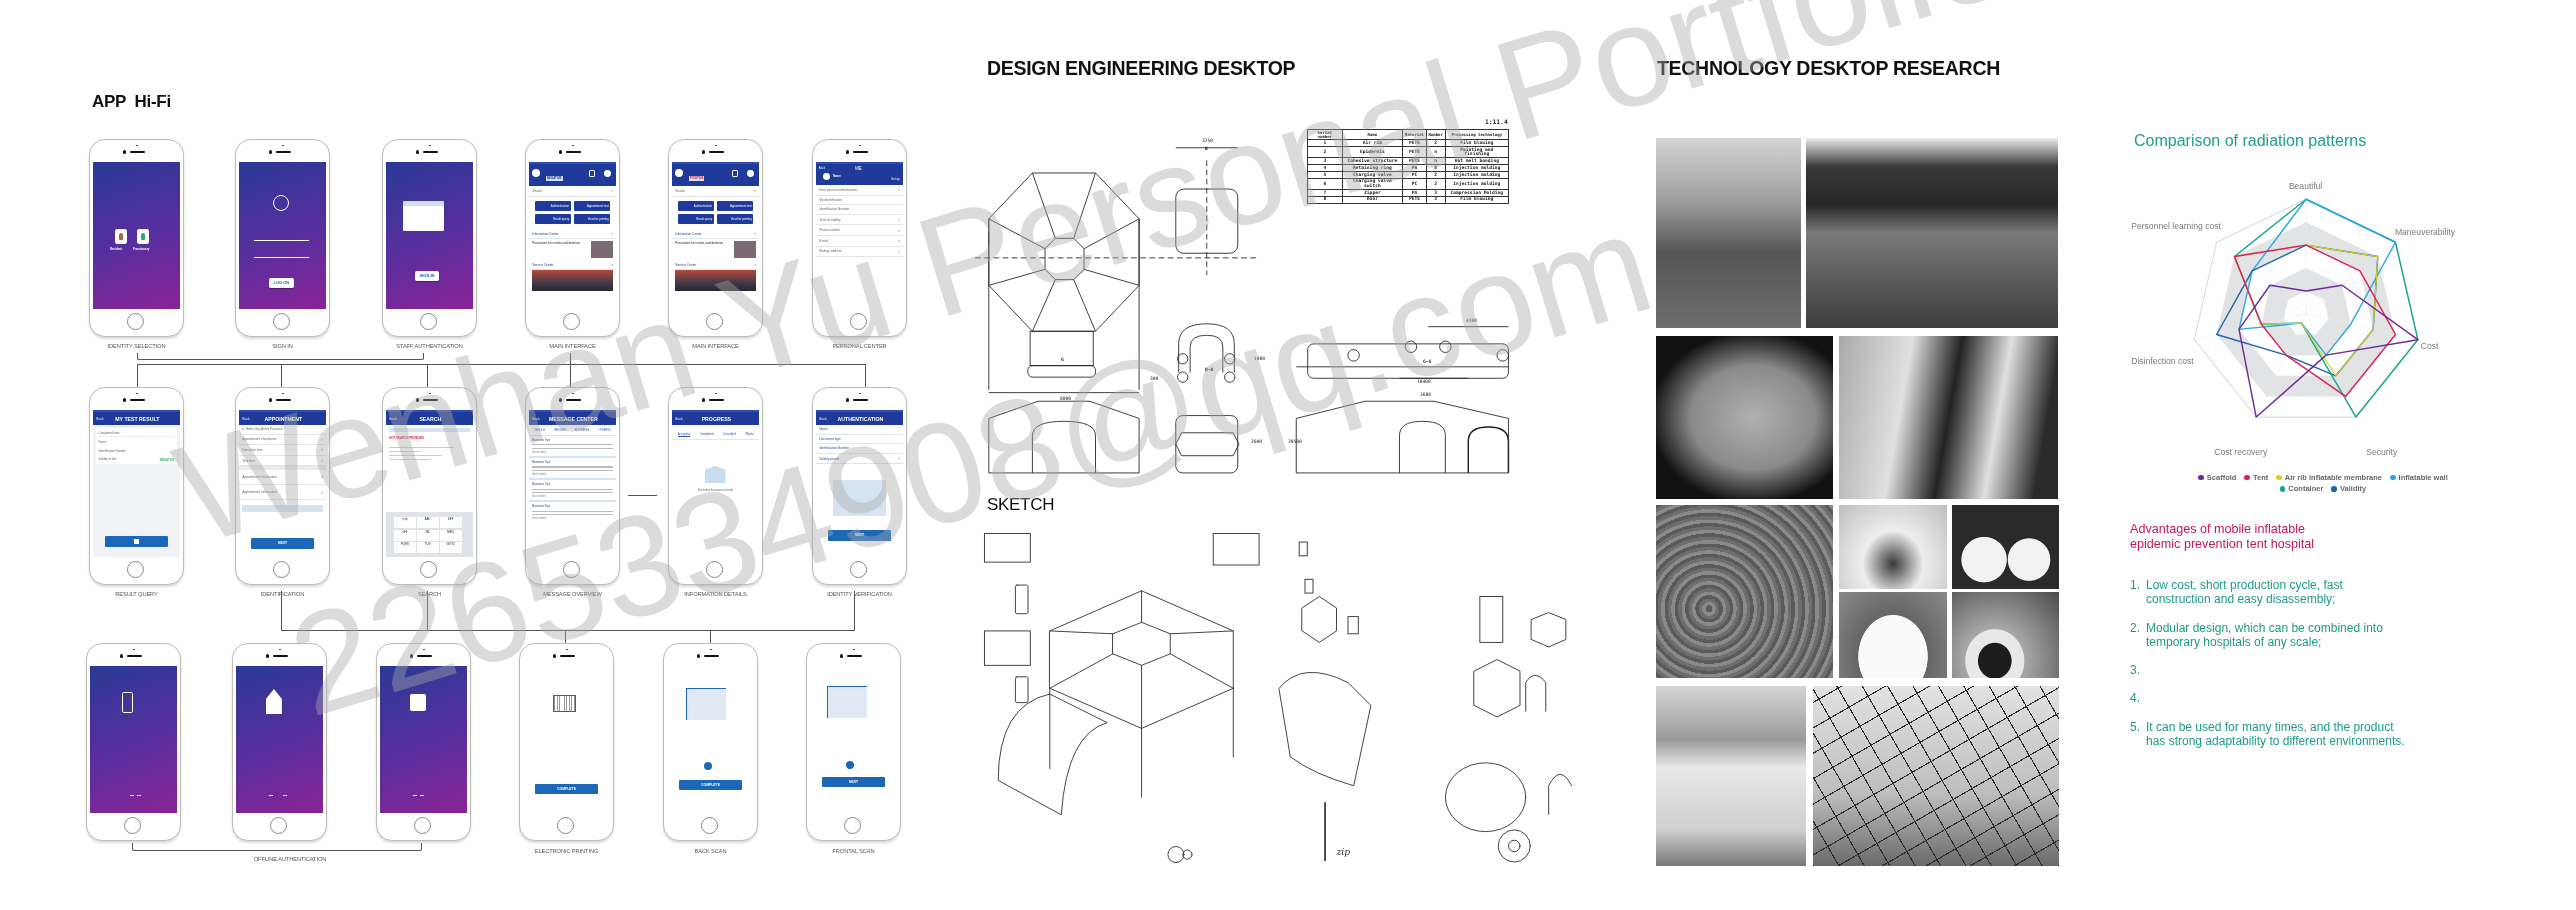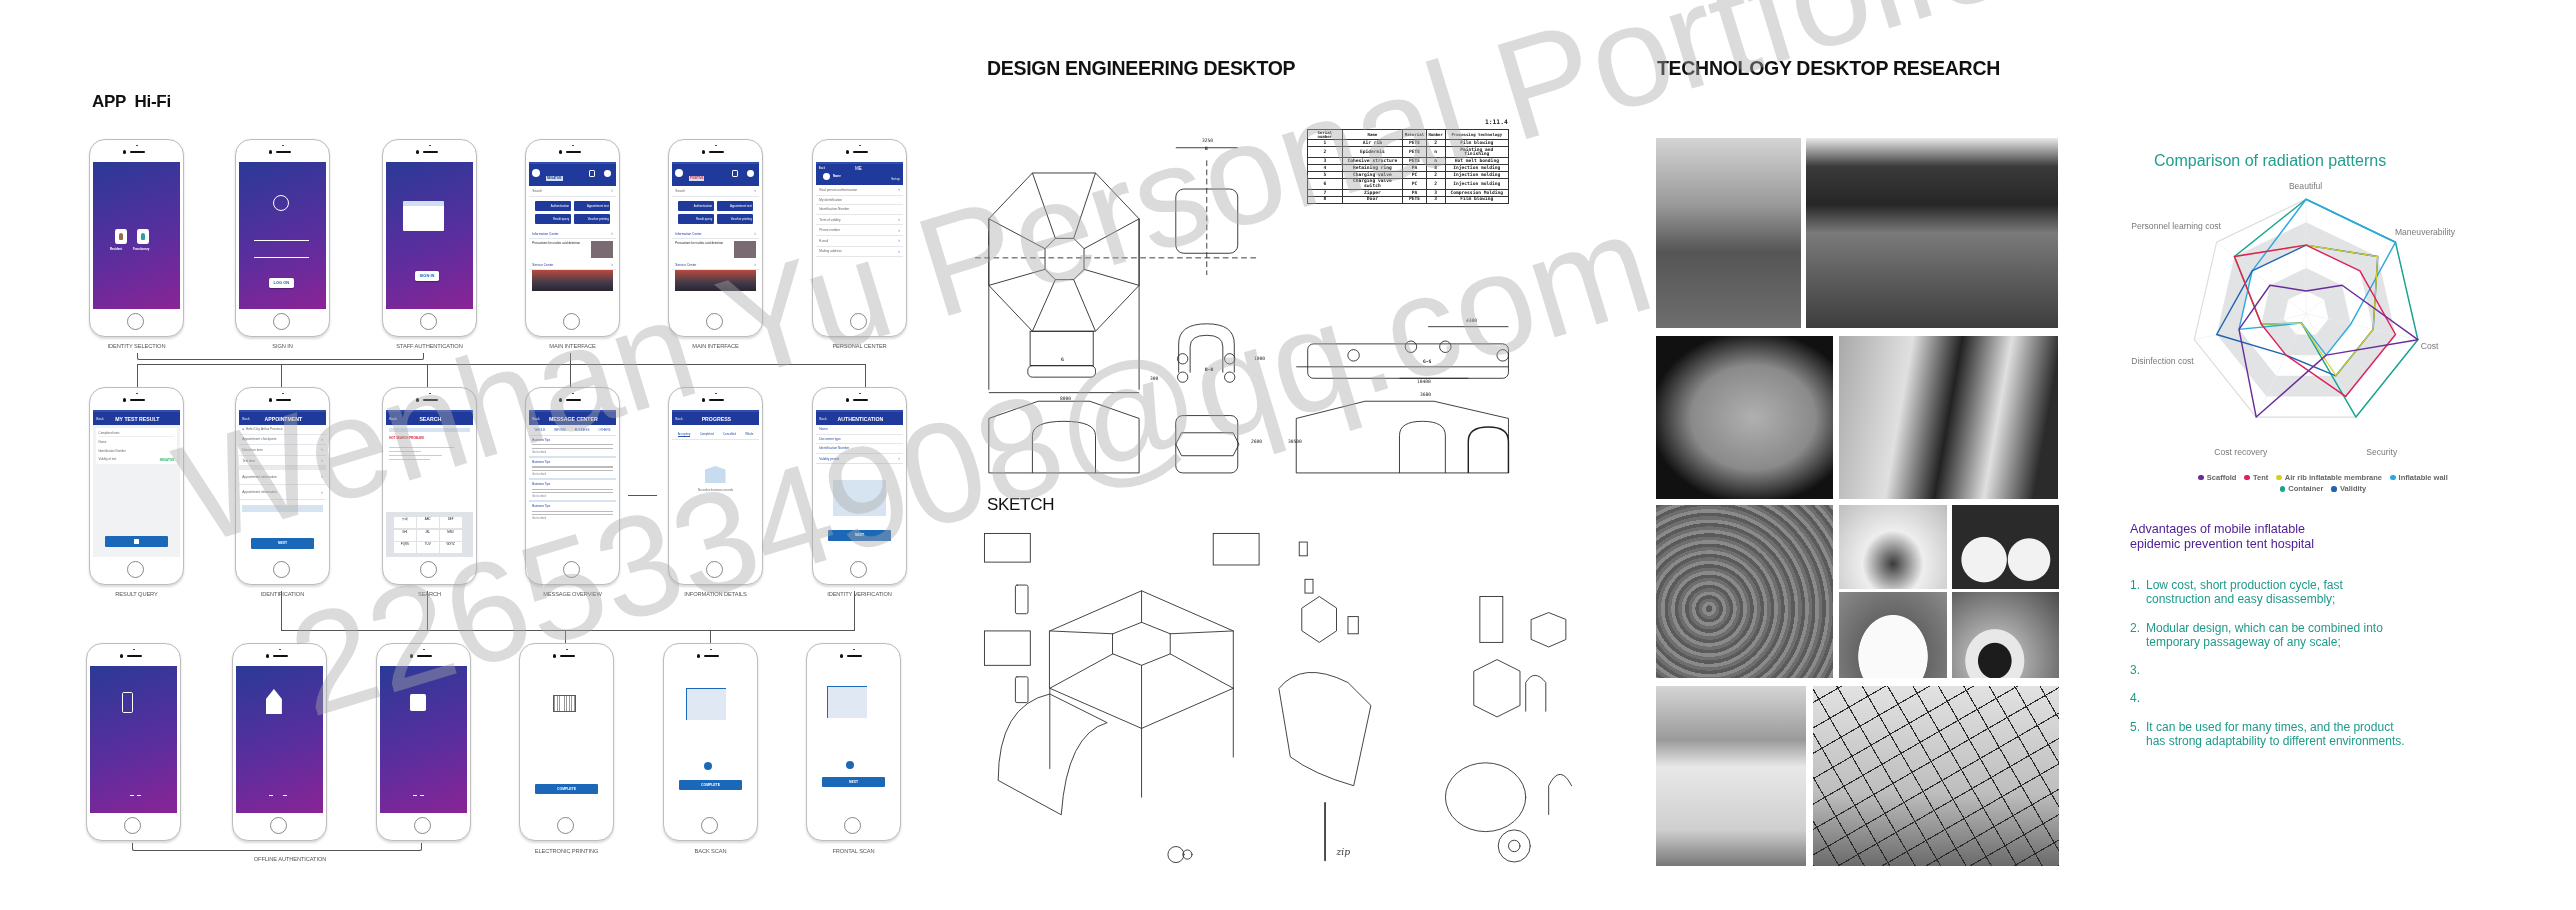--- a/index.html
+++ b/index.html
@@ -41,21 +41,21 @@
 
   
   .photo { position: absolute; background: #888; overflow: hidden; }
 
   
   .radar-title { position: absolute; font-size: 16px; color: #1ea08e; }
   .legend { position: absolute; font-size: 7.5px; color: #666; display: flex; flex-wrap: wrap; gap: 2.3px 8px; justify-content: center; }
   .legend .li { display: flex; align-items: center; gap: 2.9px; }
   .legend .sw { width: 5.7px; height: 5.7px; border-radius: 50%; display: inline-block; }
 
-  .adv-heading { position: absolute; font-size: 12.6px; color: #4c1d95; line-height: 1.2; }
+  .adv-heading { position: absolute; font-size: 12.6px; color: #be185d; line-height: 1.2; }
   .adv-list { position: absolute; list-style: none; color: #1e9a8a; font-size: 12px; line-height: 1.2; }
   .adv-list li { display: flex; margin-bottom: 13.8px; }
   .adv-list .num { width: 16px; flex-shrink: 0; }
 
   .watermark { position: absolute; color: rgba(170,170,170,0.42); font-family: "Liberation Sans", sans-serif; white-space: nowrap; pointer-events: none; transform-origin: left bottom; }
 </style>
 </head>
 <body>
 
 <div class="section-title" style="left:92px; top:92px; font-size:17px; white-space:pre;">APP  Hi-Fi</div>
@@ -703,21 +703,21 @@
 <div class="photo" style="left:1656px; top:336px; width:177px; height:163px; background:radial-gradient(ellipse at 55% 50%,#b0b0b0 0%,#8a8a8a 45%,#111 75%);"></div>
 <div class="photo" style="left:1839px; top:336px; width:219px; height:163px; background:linear-gradient(100deg,#a9a9a9 0%,#e0e0e0 30%,#222 50%,#e0e0e0 70%,#2b2b2b 90%);"></div>
 <div class="photo" style="left:1656px; top:505px; width:177px; height:173px; background:repeating-radial-gradient(circle at 30% 60%,#5a5a5a 0 3.4px,#8a8a8a 3.4px 6.9px,#6e6e6e 6.9px 10.3px);"></div>
 <div class="photo" style="left:1839px; top:505px; width:108px; height:84px; background:radial-gradient(ellipse at 50% 70%,#3a3a3a 0%,#eeeeee 40%,#bdbdbd 100%);"></div>
 <div class="photo" style="left:1952px; top:505px; width:107px; height:84px; background:radial-gradient(circle at 30% 65%,#f2f2f2 0 24%,transparent 25%),radial-gradient(circle at 72% 65%,#f2f2f2 0 22%,transparent 23%),#2a2a2a;"></div>
 <div class="photo" style="left:1839px; top:592px; width:108px; height:86px; background:radial-gradient(ellipse at 50% 75%,#fafafa 0 45%,#666 46%,#8a8a8a 100%);"></div>
 <div class="photo" style="left:1952px; top:592px; width:107px; height:86px; background:radial-gradient(ellipse at 40% 80%,#1c1c1c 0 18%,#e8e8e8 19% 32%,#a8a8a8 33%,#4a4a4a 100%);"></div>
 <div class="photo" style="left:1656px; top:686px; width:150px; height:180px; background:linear-gradient(180deg,#d5d5d5 0%,#9a9a9a 30%,#e8e8e8 45%,#cfcfcf 80%,#777 100%);"></div>
 <div class="photo" style="left:1813px; top:686px; width:246px; height:180px; background:repeating-linear-gradient(60deg,#2a2a2a 0 1.1px,transparent 1.1px 22px),repeating-linear-gradient(-30deg,#2a2a2a 0 1.1px,transparent 1.1px 22px),linear-gradient(180deg,#e2e2e2 0%,#bdbdbd 60%,#6a6a6a 100%);"></div>
 
-<div class="radar-title" style="left:2134px; top:152px;margin-left:20px;">Comparison of radiation patterns</div>
+<div class="radar-title" style="left:2134px; top:132px;">Comparison of radiation patterns</div>
 
 <svg style="position:absolute; left:2128px; top:166px;" width="402" height="321" viewBox="0 0 700 560">
   <g transform="translate(310,258)">
 
     <g fill="none" stroke="#dcdcdc" stroke-width="2">
       <polygon points="0,-200 156,-125 195,45 87,180 -87,180 -195,45 -156,-125"></polygon>
     </g>
     <polygon points="0,-160 125,-100 156,36 69,144 -69,144 -156,36 -125,-100" fill="#e2e3e5"></polygon>
     <polygon points="0,-120 94,-75 117,27 52,108 -52,108 -117,27 -94,-75" fill="#ffffff"></polygon>
     <polygon points="0,-80 63,-50 78,18 35,72 -35,72 -78,18 -63,-50" fill="#e2e3e5"></polygon>
@@ -782,21 +782,21 @@
   <div>Advantages of mobile inflatable</div>
   <div>epidemic prevention tent hospital</div>
 </div>
 <ul class="adv-list" style="left:2130px; top:578px; width:436px;">
   <li>
       <span class="num">1.</span>
       <span style="max-width:241px;">Low cost, short production cycle, fast construction and easy disassembly;</span>
     </li>
   <li>
       <span class="num">2.</span>
-      <span style="max-width:252px;">Modular design, which can be combined into temporary passageway of any scale;</span>
+      <span style="max-width:252px;">Modular design, which can be combined into temporary hospitals of any scale;</span>
     </li>
   <li>
       <span class="num">3.</span>
     </li>
   <li>
       <span class="num">4.</span>
     </li>
   <li>
       <span class="num">5.</span>
       <span style="max-width:270px;">It can be used for many times, and the product has strong adaptability to different environments.</span>

